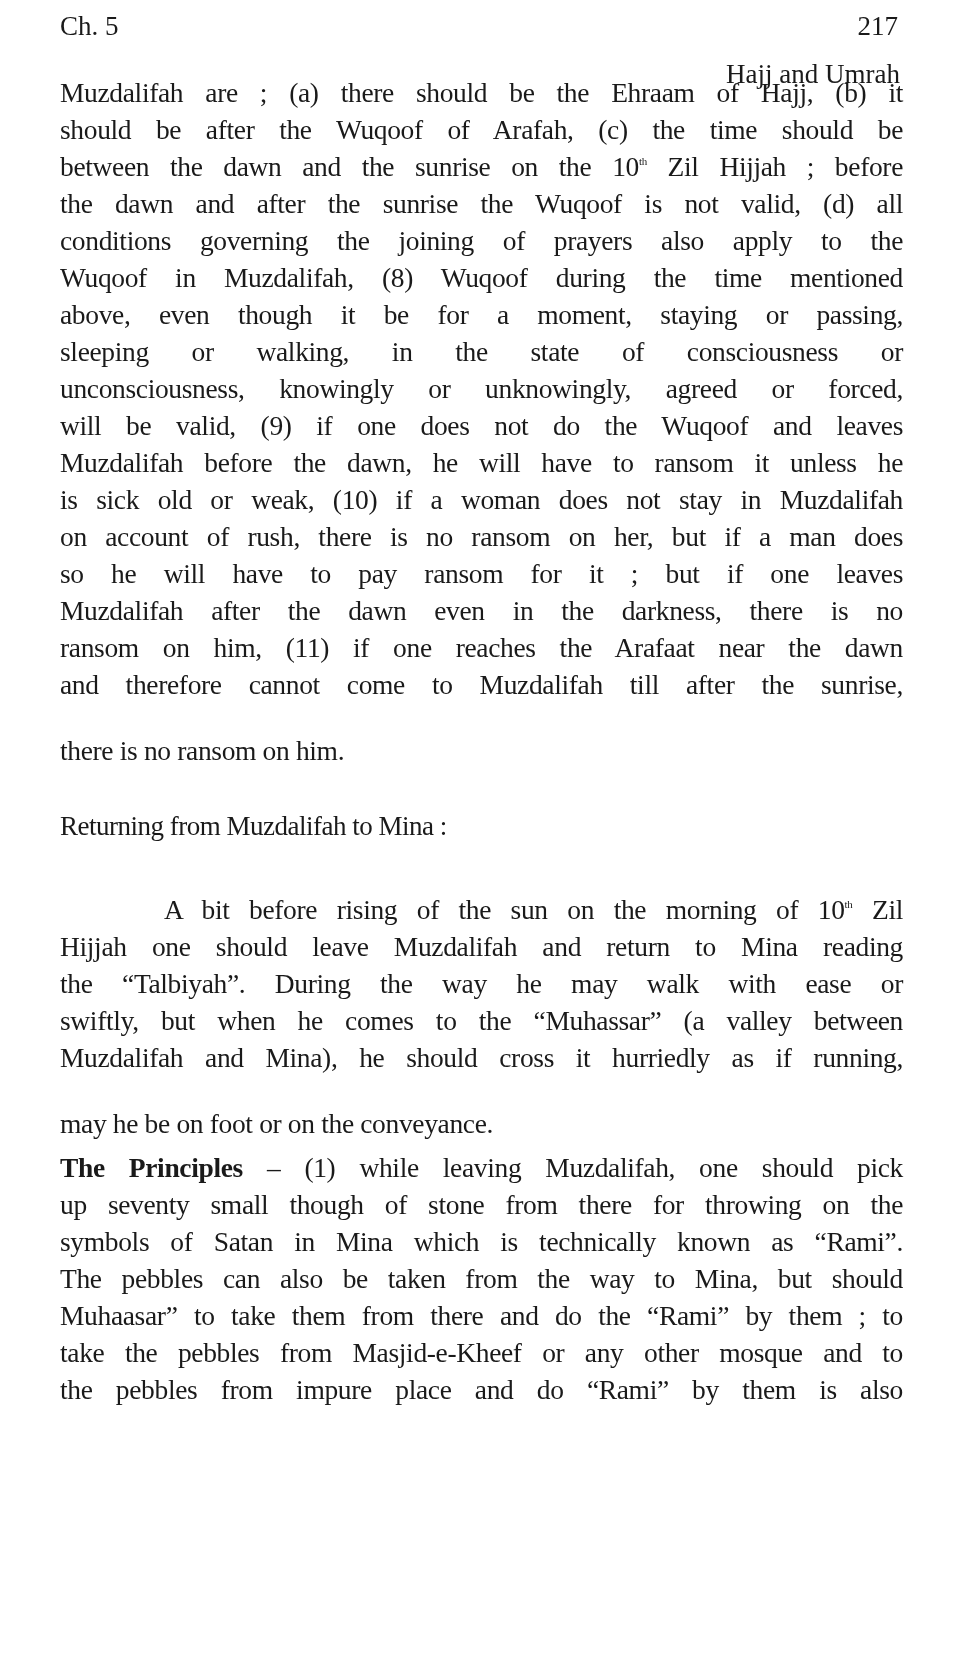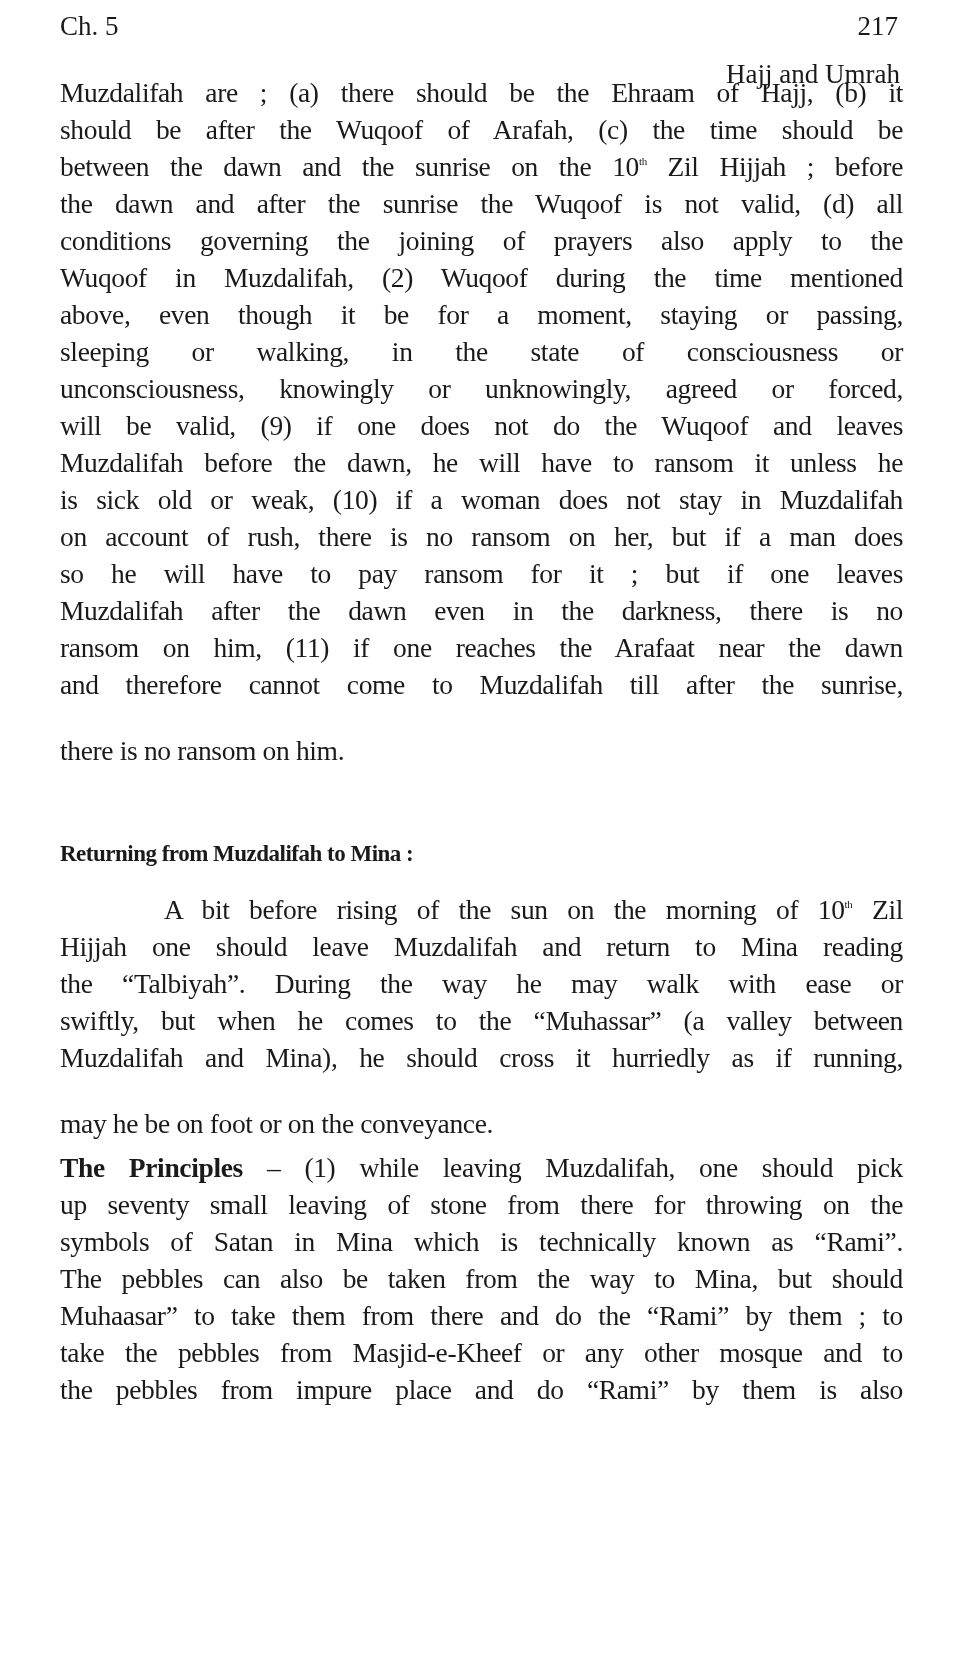--- a/index.html
+++ b/index.html
@@ -9,39 +9,39 @@
             font-size: 27px; line-height: 40px; }
   .header .left { position: absolute; left: 0; top: 0; }
   .header .center { position: absolute; left: 0; right: 0; text-align: right; top: 0; margin-top: 48px; }
   .header .right { position: absolute; right: 2px; top: 0; }
   .block { position: absolute; left: 60px; width: 843px; }
   .line { font-size: 27.5px; height: 37px; line-height: 37px; white-space: nowrap;
           text-align: justify; text-align-last: justify; letter-spacing: -0.35px; word-spacing: 0px; }
   .line.last { text-align-last: left; text-align: left; margin-top: 29px; }
   .line.indent { padding-left: 104px; }
   sup { font-size: 11px; line-height: 0; vertical-align: 11px; }
-  .heading { font-weight: bold; font-size: 23px; height: 40px; line-height: 40px; letter-spacing: -0.5px; margin-top: 28px; }
+  .heading { font-weight: normal; font-size: 27px; height: 40px; line-height: 40px; letter-spacing: -0.5px; }
   b { font-weight: bold; }
 </style>
 </head>
 <body>
 
 <div class="header">
   <span class="left">Ch. 5</span>
   <span class="center">Hajj and Umrah</span>
   <span class="right">217</span>
 </div>
 
 <div class="block" style="top:74px;">
   <div class="line">Muzdalifah are ; (a) there should be the Ehraam of Hajj, (b) it</div>
   <div class="line">should be after the Wuqoof of Arafah, (c) the time should be</div>
   <div class="line"><span>between the dawn and the sunrise on the 10</span><sup>th</sup><span> Zil Hijjah ; before</span></div>
   <div class="line">the dawn and after the sunrise the Wuqoof is not valid, (d) all</div>
   <div class="line">conditions governing the joining of prayers also apply to the</div>
-  <div class="line">Wuqoof in Muzdalifah, (2) Wuqoof during the time mentioned</div>
+  <div class="line">Wuqoof in Muzdalifah, (8) Wuqoof during the time mentioned</div>
   <div class="line">above, even though it be for a moment, staying or passing,</div>
   <div class="line">sleeping or walking, in the state of consciousness or</div>
   <div class="line">unconsciousness, knowingly or unknowingly, agreed or forced,</div>
   <div class="line">will be valid, (9) if one does not do the Wuqoof and leaves</div>
   <div class="line">Muzdalifah before the dawn, he will have to ransom it unless he</div>
   <div class="line">is sick old or weak, (10) if a woman does not stay in Muzdalifah</div>
   <div class="line">on account of rush, there is no ransom on her, but if a man does</div>
   <div class="line">so he will have to pay ransom for it ; but if one leaves</div>
   <div class="line">Muzdalifah after the dawn even in the darkness, there is no</div>
   <div class="line">ransom on him, (11) if one reaches the Arafaat near the dawn</div>
@@ -55,19 +55,19 @@
   <div class="line indent"><span>A bit before rising of the sun on the morning of 10</span><sup>th</sup><span> Zil</span></div>
   <div class="line">Hijjah one should leave Muzdalifah and return to Mina reading</div>
   <div class="line">the “Talbiyah”. During the way he may walk with ease or</div>
   <div class="line">swiftly, but when he comes to the “Muhassar” (a valley between</div>
   <div class="line">Muzdalifah and Mina), he should cross it hurriedly as if running,</div>
   <div class="line last">may he be on foot or on the conveyance.</div>
 </div>
 
 <div class="block" style="top:1149px;">
   <div class="line"><b>The Principles</b><span> – (1) while leaving Muzdalifah, one should pick</span></div>
-  <div class="line">up seventy small leaving of stone from there for throwing on the</div>
+  <div class="line">up seventy small though of stone from there for throwing on the</div>
   <div class="line">symbols of Satan in Mina which is technically known as “Rami”.</div>
   <div class="line">The pebbles can also be taken from the way to Mina, but should</div>
   <div class="line">Muhaasar” to take them from there and do the “Rami” by them ; to</div>
   <div class="line">take the pebbles from Masjid-e-Kheef or any other mosque and to</div>
   <div class="line">the pebbles from impure place and do “Rami” by them is also</div>
 </div>
 
 </body></html>

